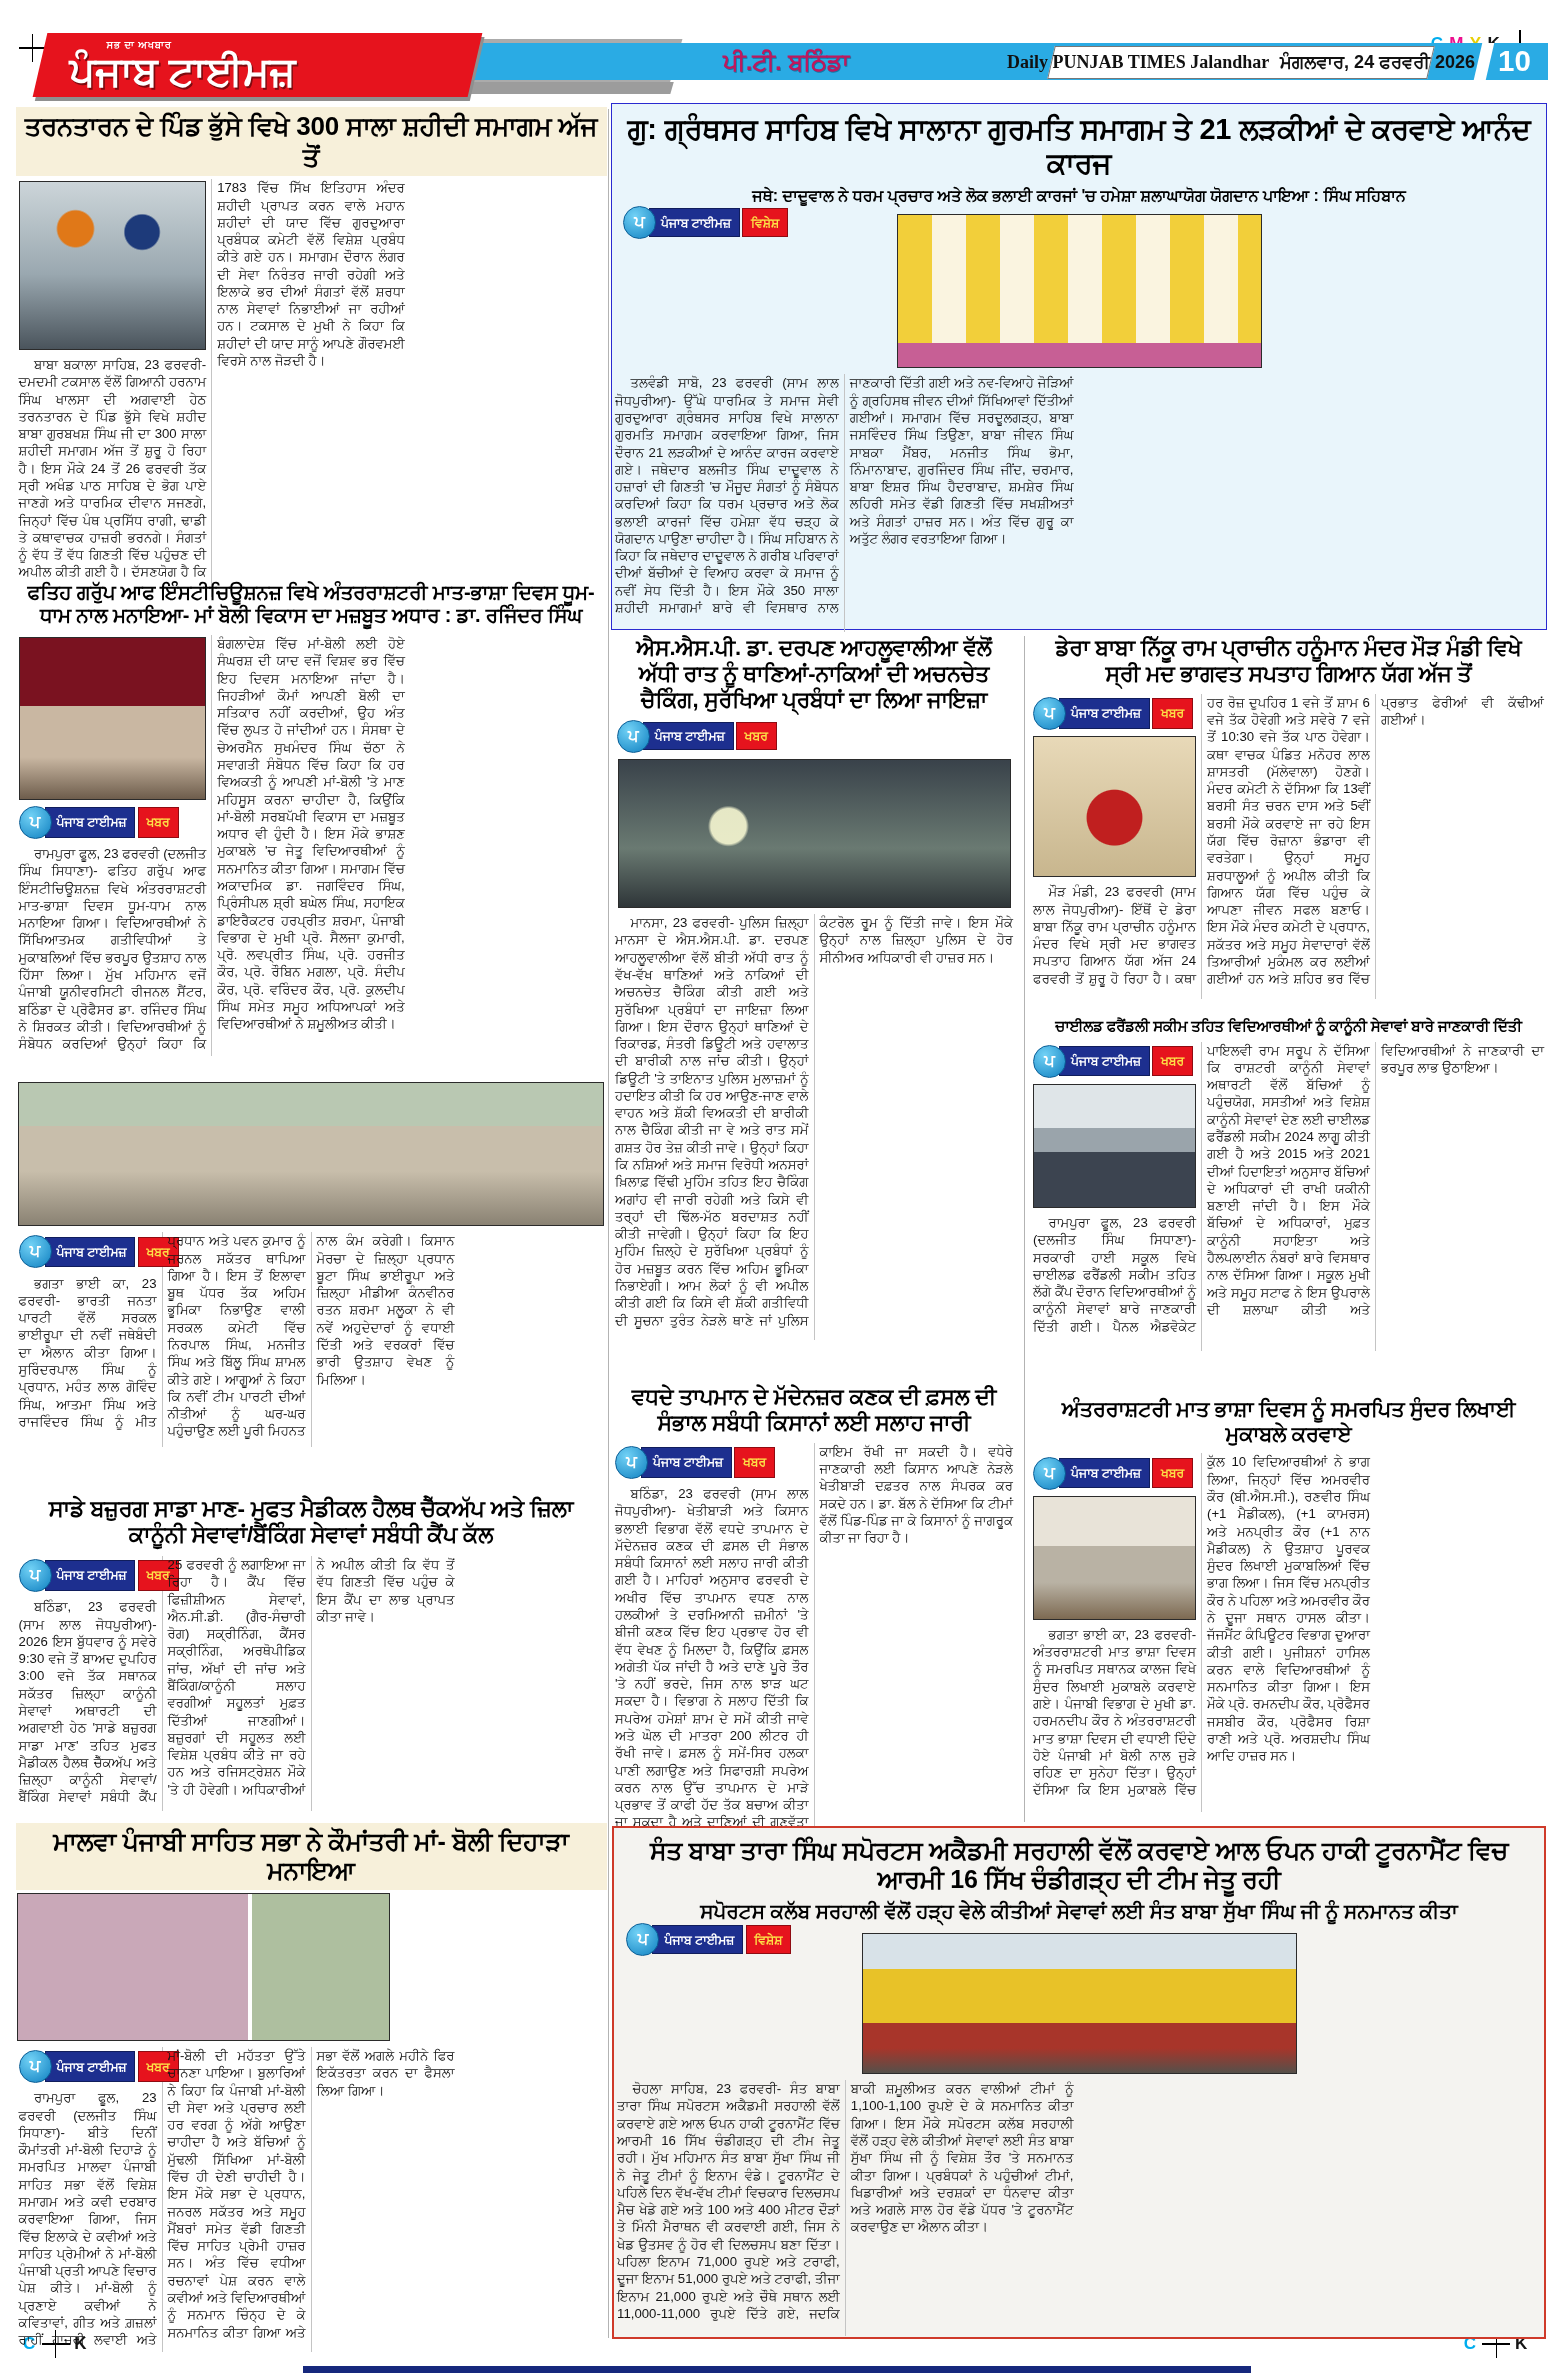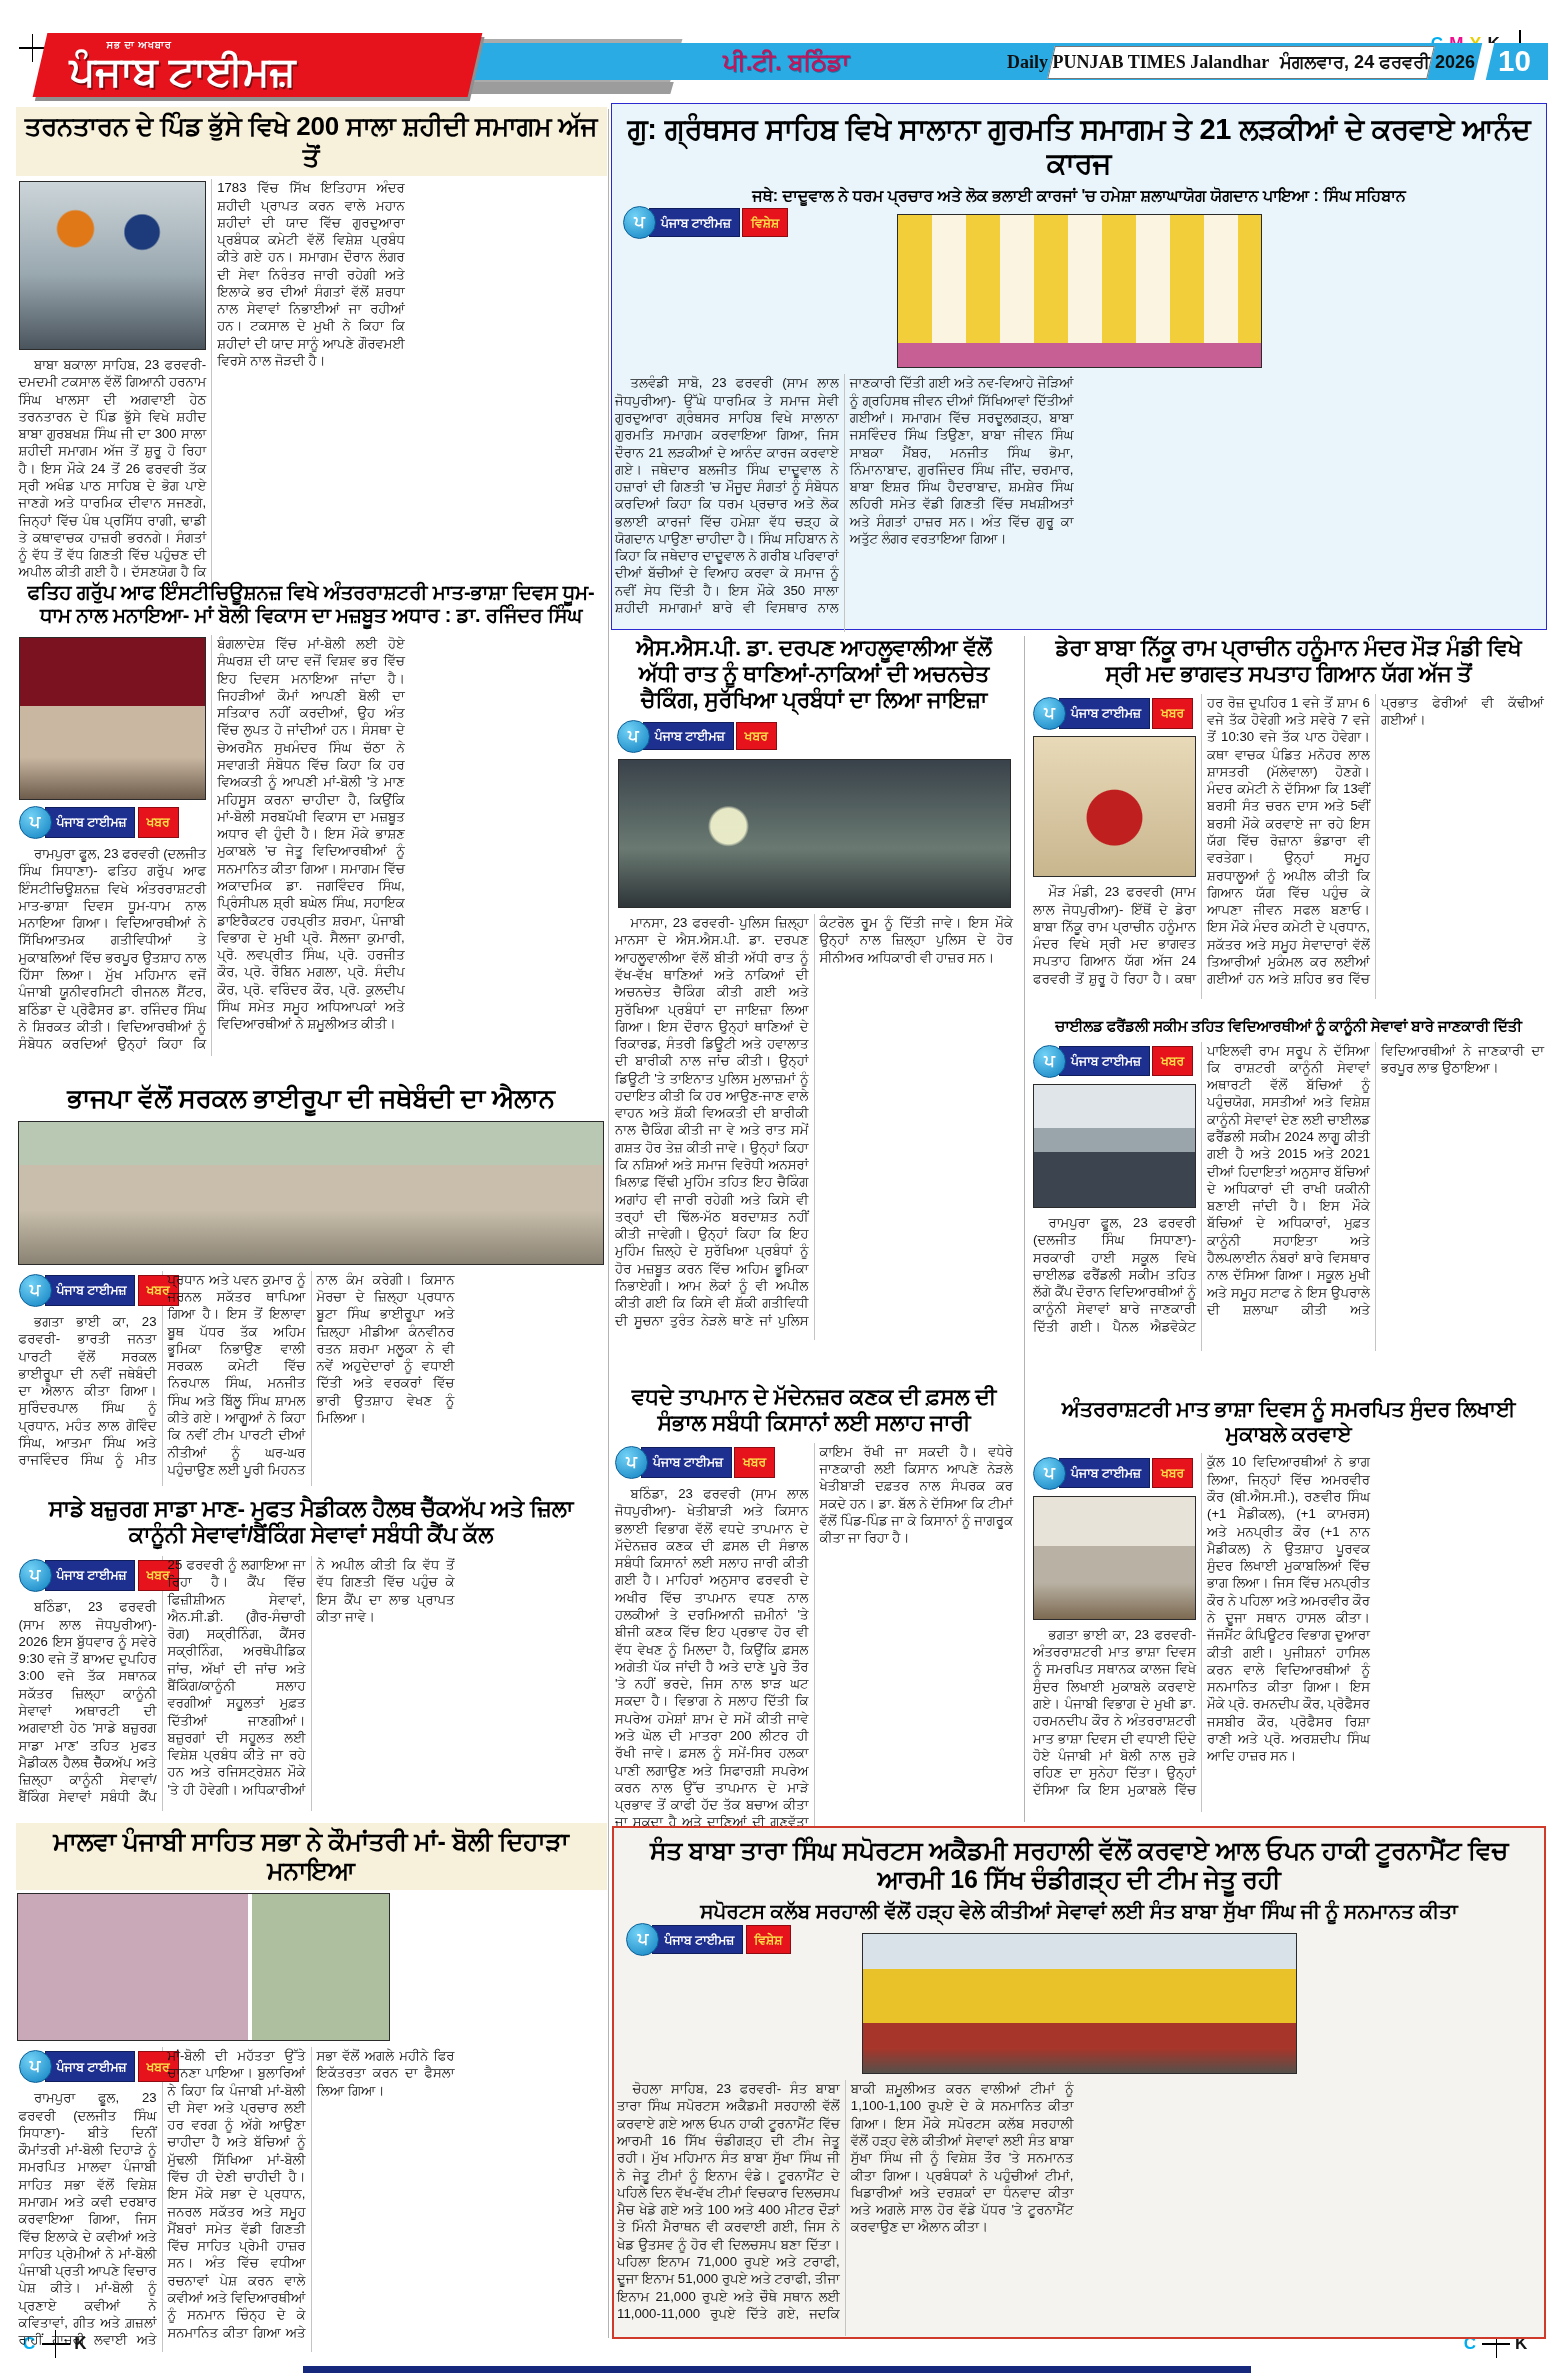--- a/index.html
+++ b/index.html
@@ -119,21 +119,21 @@
       <span class="m-date">ਮੰਗਲਵਾਰ, 24 ਫਰਵਰੀ 2026</span>
     </div>
     <div class="m-slash"></div>
     <div class="m-pagenum">10</div>
   </div>
 
   <div class="vr" style="left:608px;top:109px;height:2229px;"></div>
   <div class="vr" style="left:1024px;top:636px;height:1186px;"></div>
 
   <section class="art" style="left:15.5px;top:107px;width:591px;height:466px;">
-    <h2 class="hl h-a1">ਤਰਨਤਾਰਨ ਦੇ ਪਿੰਡ ਭੁੱਸੇ ਵਿਖੇ 200 ਸਾਲਾ ਸ਼ਹੀਦੀ ਸਮਾਗਮ ਅੱਜ ਤੋਂ</h2>
+    <h2 class="hl h-a1">ਤਰਨਤਾਰਨ ਦੇ ਪਿੰਡ ਭੁੱਸੇ ਵਿਖੇ 300 ਸਾਲਾ ਸ਼ਹੀਦੀ ਸਮਾਗਮ ਅੱਜ ਤੋਂ</h2>
     <div class="cols cols3" style="height:418px;margin-top:3.1px;">
       <div class="photo incol ph-a1" style="height:169px;"></div>
       <p>ਬਾਬਾ ਬਕਾਲਾ ਸਾਹਿਬ, 23 ਫਰਵਰੀ- ਦਮਦਮੀ ਟਕਸਾਲ ਵੱਲੋਂ ਗਿਆਨੀ ਹਰਨਾਮ ਸਿੰਘ ਖਾਲਸਾ ਦੀ ਅਗਵਾਈ ਹੇਠ ਤਰਨਤਾਰਨ ਦੇ ਪਿੰਡ ਭੁੱਸੇ ਵਿਖੇ ਸ਼ਹੀਦ ਬਾਬਾ ਗੁਰਬਖਸ਼ ਸਿੰਘ ਜੀ ਦਾ 300 ਸਾਲਾ ਸ਼ਹੀਦੀ ਸਮਾਗਮ ਅੱਜ ਤੋਂ ਸ਼ੁਰੂ ਹੋ ਰਿਹਾ ਹੈ। ਇਸ ਮੌਕੇ 24 ਤੋਂ 26 ਫਰਵਰੀ ਤੱਕ ਸ੍ਰੀ ਅਖੰਡ ਪਾਠ ਸਾਹਿਬ ਦੇ ਭੋਗ ਪਾਏ ਜਾਣਗੇ ਅਤੇ ਧਾਰਮਿਕ ਦੀਵਾਨ ਸਜਣਗੇ, ਜਿਨ੍ਹਾਂ ਵਿੱਚ ਪੰਥ ਪ੍ਰਸਿੱਧ ਰਾਗੀ, ਢਾਡੀ ਤੇ ਕਥਾਵਾਚਕ ਹਾਜ਼ਰੀ ਭਰਨਗੇ। ਸੰਗਤਾਂ ਨੂੰ ਵੱਧ ਤੋਂ ਵੱਧ ਗਿਣਤੀ ਵਿੱਚ ਪਹੁੰਚਣ ਦੀ ਅਪੀਲ ਕੀਤੀ ਗਈ ਹੈ। ਦੱਸਣਯੋਗ ਹੈ ਕਿ 1783 ਵਿੱਚ ਸਿੱਖ ਇਤਿਹਾਸ ਅੰਦਰ ਸ਼ਹੀਦੀ ਪ੍ਰਾਪਤ ਕਰਨ ਵਾਲੇ ਮਹਾਨ ਸ਼ਹੀਦਾਂ ਦੀ ਯਾਦ ਵਿੱਚ ਗੁਰਦੁਆਰਾ ਪ੍ਰਬੰਧਕ ਕਮੇਟੀ ਵੱਲੋਂ ਵਿਸ਼ੇਸ਼ ਪ੍ਰਬੰਧ ਕੀਤੇ ਗਏ ਹਨ। ਸਮਾਗਮ ਦੌਰਾਨ ਲੰਗਰ ਦੀ ਸੇਵਾ ਨਿਰੰਤਰ ਜਾਰੀ ਰਹੇਗੀ ਅਤੇ ਇਲਾਕੇ ਭਰ ਦੀਆਂ ਸੰਗਤਾਂ ਵੱਲੋਂ ਸ਼ਰਧਾ ਨਾਲ ਸੇਵਾਵਾਂ ਨਿਭਾਈਆਂ ਜਾ ਰਹੀਆਂ ਹਨ। ਟਕਸਾਲ ਦੇ ਮੁਖੀ ਨੇ ਕਿਹਾ ਕਿ ਸ਼ਹੀਦਾਂ ਦੀ ਯਾਦ ਸਾਨੂੰ ਆਪਣੇ ਗੌਰਵਮਈ ਵਿਰਸੇ ਨਾਲ ਜੋੜਦੀ ਹੈ।</p>
     </div>
   </section>
 
   <section class="art boxblue" style="left:611px;top:103px;width:936px;height:527px;position:absolute;">
     <h2 class="hl h-a2">ਗੁ: ਗ੍ਰੰਥਸਰ ਸਾਹਿਬ ਵਿਖੇ ਸਾਲਾਨਾ ਗੁਰਮਤਿ ਸਮਾਗਮ ਤੇ 21 ਲੜਕੀਆਂ ਦੇ ਕਰਵਾਏ ਆਨੰਦ ਕਾਰਜ</h2>
     <h3 class="h-a2s">ਜਥੇ: ਦਾਦੂਵਾਲ ਨੇ ਧਰਮ ਪ੍ਰਚਾਰ ਅਤੇ ਲੋਕ ਭਲਾਈ ਕਾਰਜਾਂ 'ਚ ਹਮੇਸ਼ਾ ਸ਼ਲਾਘਾਯੋਗ ਯੋਗਦਾਨ ਪਾਇਆ : ਸਿੰਘ ਸਹਿਬਾਨ</h3>
     <div class="badge badge-abs" style="left:11px;top:99px;">
@@ -206,21 +206,20 @@
         <span class="blogo">ਪ</span>
         <span class="bbrand">ਪੰਜਾਬ ਟਾਈਮਜ਼</span>
         <span class="btag">ਖਬਰ</span>
       </div>
       <div class="photo incol ph-a7" style="height:124px;"></div>
       <p>ਭਗਤਾ ਭਾਈ ਕਾ, 23 ਫਰਵਰੀ- ਅੰਤਰਰਾਸ਼ਟਰੀ ਮਾਤ ਭਾਸ਼ਾ ਦਿਵਸ ਨੂੰ ਸਮਰਪਿਤ ਸਥਾਨਕ ਕਾਲਜ ਵਿਖੇ ਸੁੰਦਰ ਲਿਖਾਈ ਮੁਕਾਬਲੇ ਕਰਵਾਏ ਗਏ। ਪੰਜਾਬੀ ਵਿਭਾਗ ਦੇ ਮੁਖੀ ਡਾ. ਹਰਮਨਦੀਪ ਕੌਰ ਨੇ ਅੰਤਰਰਾਸ਼ਟਰੀ ਮਾਤ ਭਾਸ਼ਾ ਦਿਵਸ ਦੀ ਵਧਾਈ ਦਿੰਦੇ ਹੋਏ ਪੰਜਾਬੀ ਮਾਂ ਬੋਲੀ ਨਾਲ ਜੁੜੇ ਰਹਿਣ ਦਾ ਸੁਨੇਹਾ ਦਿੱਤਾ। ਉਨ੍ਹਾਂ ਦੱਸਿਆ ਕਿ ਇਸ ਮੁਕਾਬਲੇ ਵਿੱਚ ਕੁੱਲ 10 ਵਿਦਿਆਰਥੀਆਂ ਨੇ ਭਾਗ ਲਿਆ, ਜਿਨ੍ਹਾਂ ਵਿੱਚ ਅਮਰਵੀਰ ਕੌਰ (ਬੀ.ਐਸ.ਸੀ.), ਰਣਵੀਰ ਸਿੰਘ (+1 ਮੈਡੀਕਲ), (+1 ਕਾਮਰਸ) ਅਤੇ ਮਨਪ੍ਰੀਤ ਕੌਰ (+1 ਨਾਨ ਮੈਡੀਕਲ) ਨੇ ਉਤਸ਼ਾਹ ਪੂਰਵਕ ਸੁੰਦਰ ਲਿਖਾਈ ਮੁਕਾਬਲਿਆਂ ਵਿੱਚ ਭਾਗ ਲਿਆ। ਜਿਸ ਵਿੱਚ ਮਨਪ੍ਰੀਤ ਕੌਰ ਨੇ ਪਹਿਲਾ ਅਤੇ ਅਮਰਵੀਰ ਕੌਰ ਨੇ ਦੂਜਾ ਸਥਾਨ ਹਾਸਲ ਕੀਤਾ। ਜੱਜਮੈਂਟ ਕੰਪਿਊਟਰ ਵਿਭਾਗ ਦੁਆਰਾ ਕੀਤੀ ਗਈ। ਪੁਜੀਸ਼ਨਾਂ ਹਾਸਿਲ ਕਰਨ ਵਾਲੇ ਵਿਦਿਆਰਥੀਆਂ ਨੂੰ ਸਨਮਾਨਿਤ ਕੀਤਾ ਗਿਆ। ਇਸ ਮੌਕੇ ਪ੍ਰੋ. ਰਮਨਦੀਪ ਕੌਰ, ਪ੍ਰੋਫੈਸਰ ਜਸਬੀਰ ਕੌਰ, ਪ੍ਰੋਫੈਸਰ ਰਿਸ਼ਾ ਰਾਣੀ ਅਤੇ ਪ੍ਰੋ. ਅਰਸ਼ਦੀਪ ਸਿੰਘ ਆਦਿ ਹਾਜ਼ਰ ਸਨ।</p>
     </div>
   </section>
 
   <section class="art" style="left:15.5px;top:1079px;width:591px;height:413px;">
-    <h2 class="hl h-a8">ਭਾਜਪਾ ਵੱਲੋਂ ਸਰਕਲ ਭਾਈਰੂਪਾ ਦੀ ਜਥੇਬੰਦੀ ਦਾ ਐਲਾਨ</h2>
     <div class="photo block ph-a8" style="width:586px;height:144px;"></div>
     <div class="cols cols4" style="height:215px;">
       <div class="badge">
         <span class="blogo">ਪ</span>
         <span class="bbrand">ਪੰਜਾਬ ਟਾਈਮਜ਼</span>
         <span class="btag">ਖਬਰ</span>
       </div>
       <p>ਭਗਤਾ ਭਾਈ ਕਾ, 23 ਫਰਵਰੀ- ਭਾਰਤੀ ਜਨਤਾ ਪਾਰਟੀ ਵੱਲੋਂ ਸਰਕਲ ਭਾਈਰੂਪਾ ਦੀ ਨਵੀਂ ਜਥੇਬੰਦੀ ਦਾ ਐਲਾਨ ਕੀਤਾ ਗਿਆ। ਸੁਰਿੰਦਰਪਾਲ ਸਿੰਘ ਨੂੰ ਪ੍ਰਧਾਨ, ਮਹੰਤ ਲਾਲ ਗੋਵਿੰਦ ਸਿੰਘ, ਆਤਮਾ ਸਿੰਘ ਅਤੇ ਰਾਜਵਿੰਦਰ ਸਿੰਘ ਨੂੰ ਮੀਤ ਪ੍ਰਧਾਨ ਅਤੇ ਪਵਨ ਕੁਮਾਰ ਨੂੰ ਜਰਨਲ ਸਕੱਤਰ ਥਾਪਿਆ ਗਿਆ ਹੈ। ਇਸ ਤੋਂ ਇਲਾਵਾ ਬੂਥ ਪੱਧਰ ਤੱਕ ਅਹਿਮ ਭੂਮਿਕਾ ਨਿਭਾਉਣ ਵਾਲੀ ਸਰਕਲ ਕਮੇਟੀ ਵਿੱਚ ਨਿਰਪਾਲ ਸਿੰਘ, ਮਨਜੀਤ ਸਿੰਘ ਅਤੇ ਬਿੱਲੂ ਸਿੰਘ ਸ਼ਾਮਲ ਕੀਤੇ ਗਏ। ਆਗੂਆਂ ਨੇ ਕਿਹਾ ਕਿ ਨਵੀਂ ਟੀਮ ਪਾਰਟੀ ਦੀਆਂ ਨੀਤੀਆਂ ਨੂੰ ਘਰ-ਘਰ ਪਹੁੰਚਾਉਣ ਲਈ ਪੂਰੀ ਮਿਹਨਤ ਨਾਲ ਕੰਮ ਕਰੇਗੀ। ਕਿਸਾਨ ਮੋਰਚਾ ਦੇ ਜ਼ਿਲ੍ਹਾ ਪ੍ਰਧਾਨ ਬੂਟਾ ਸਿੰਘ ਭਾਈਰੂਪਾ ਅਤੇ ਜ਼ਿਲ੍ਹਾ ਮੀਡੀਆ ਕੰਨਵੀਨਰ ਰਤਨ ਸ਼ਰਮਾ ਮਲੂਕਾ ਨੇ ਵੀ ਨਵੇਂ ਅਹੁਦੇਦਾਰਾਂ ਨੂੰ ਵਧਾਈ ਦਿੱਤੀ ਅਤੇ ਵਰਕਰਾਂ ਵਿੱਚ ਭਾਰੀ ਉਤਸ਼ਾਹ ਵੇਖਣ ਨੂੰ ਮਿਲਿਆ।</p>
     </div>
   </section>

